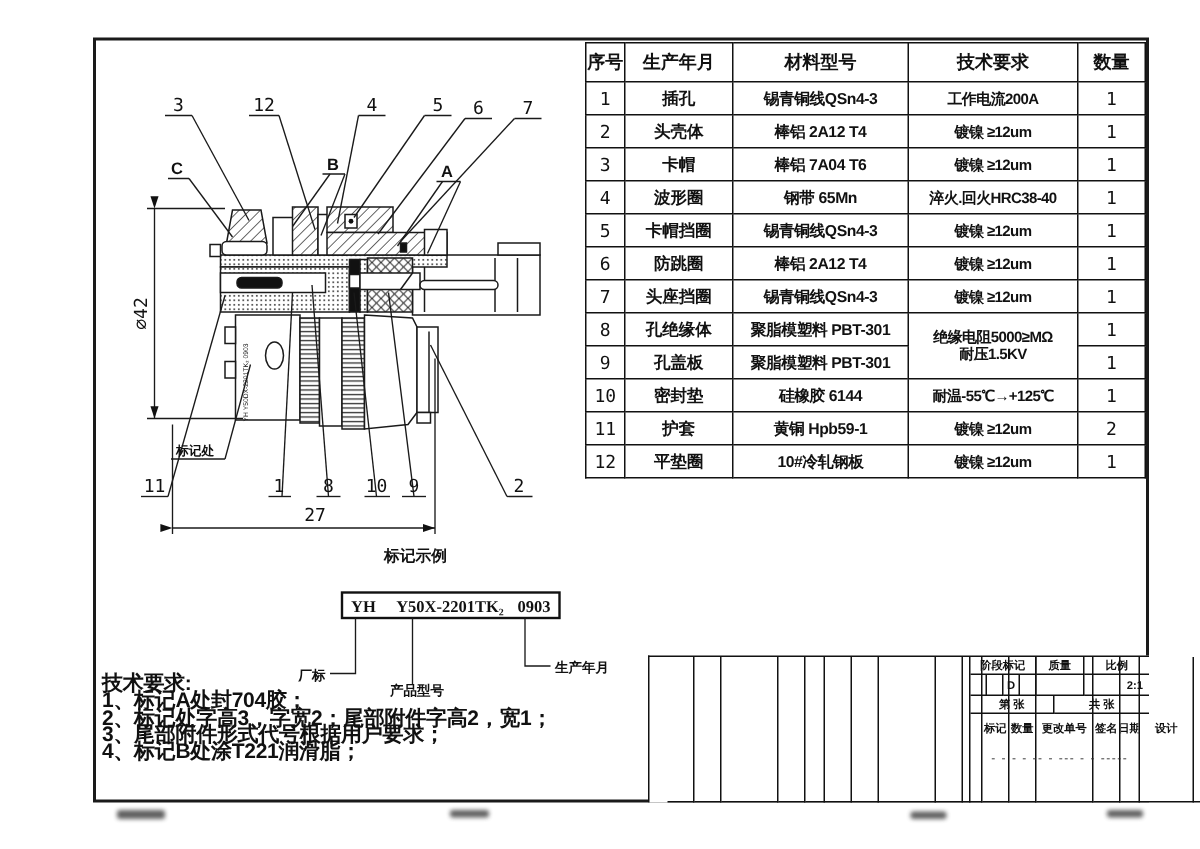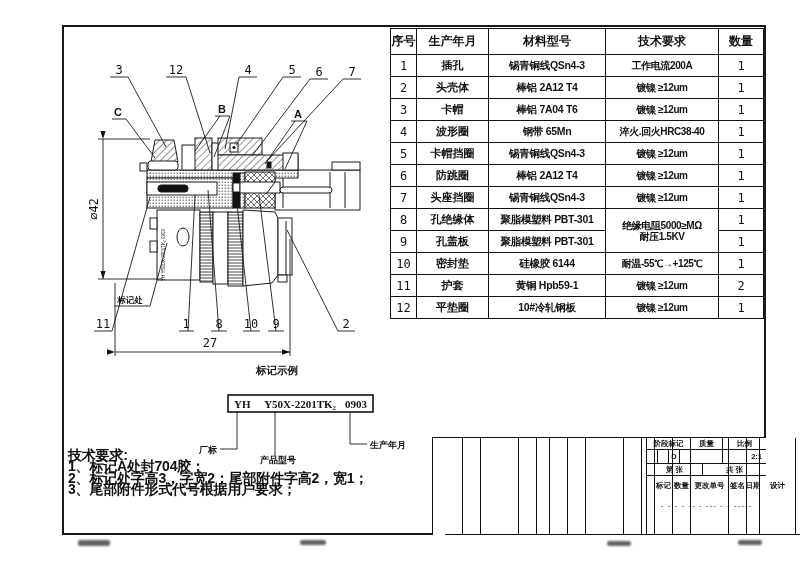--- a/index.html
+++ b/index.html
@@ -317,20 +317,21 @@
         </tr>
       </tbody>
   </table>
 
   <div class="techreq">
     <div>技术要求:</div>
     <div id="techreq-lines">
         <div>1、标记A处封704胶；</div>
         <div>2、标记处字高3，字宽2；尾部附件字高2，宽1；</div>
         <div>3、尾部附件形式代号根据用户要求；</div>
+        <div>4、标记B处涂T221润滑脂；</div>
       </div>
   </div>
 
   <div class="tb">
     <div class="tb-left" id="tb-left">
         <div class="tb-row" style="flex: 0 0 10px;">
           <div class="tb-cell" style="width: 18px;"></div>
           <div class="tb-cell" style="width: 18px;"></div>
           <div class="tb-cell" style="width: 38px;"></div>
           <div class="tb-cell" style="width: 18px;"></div>

